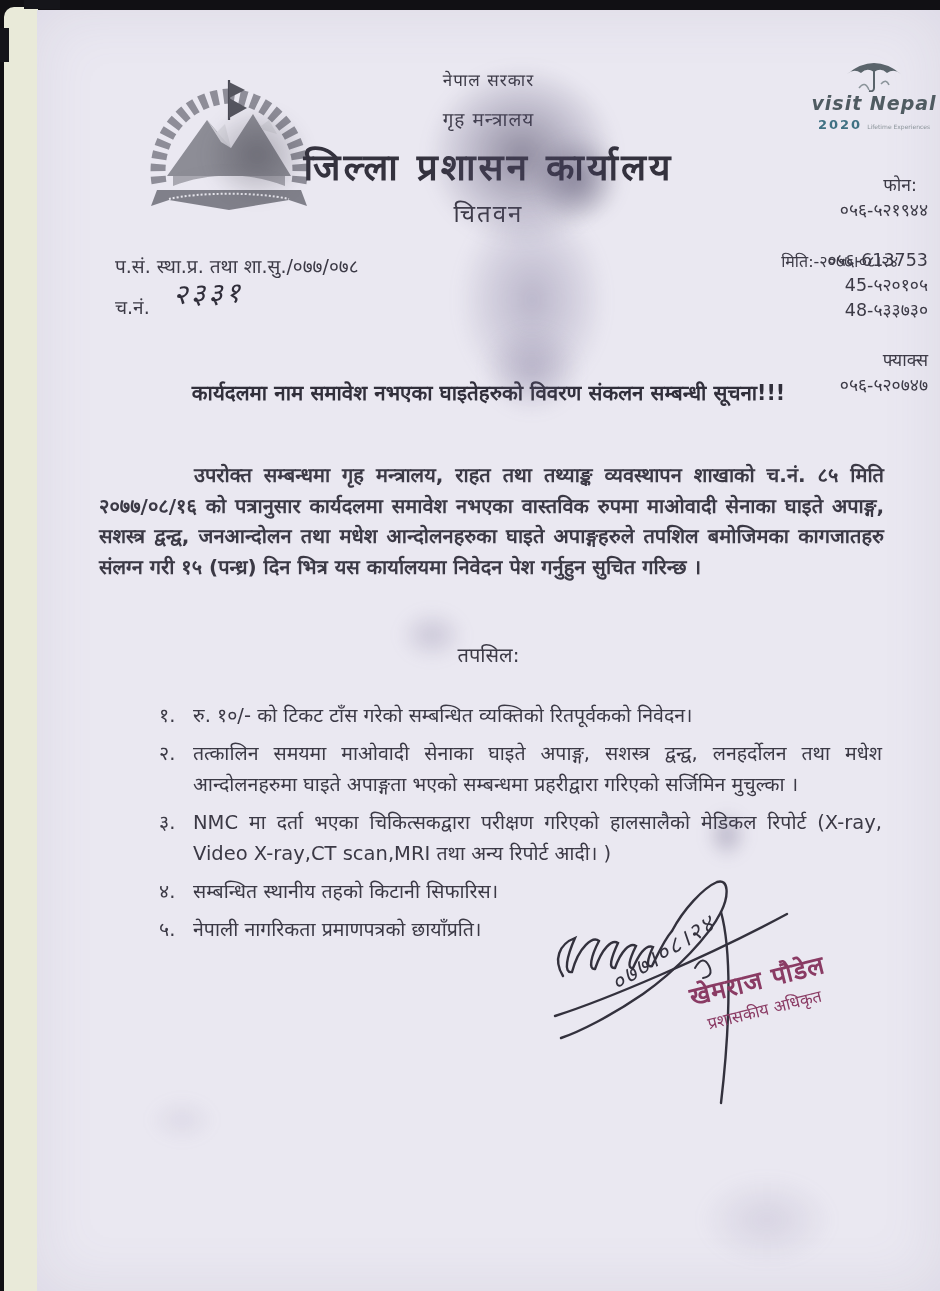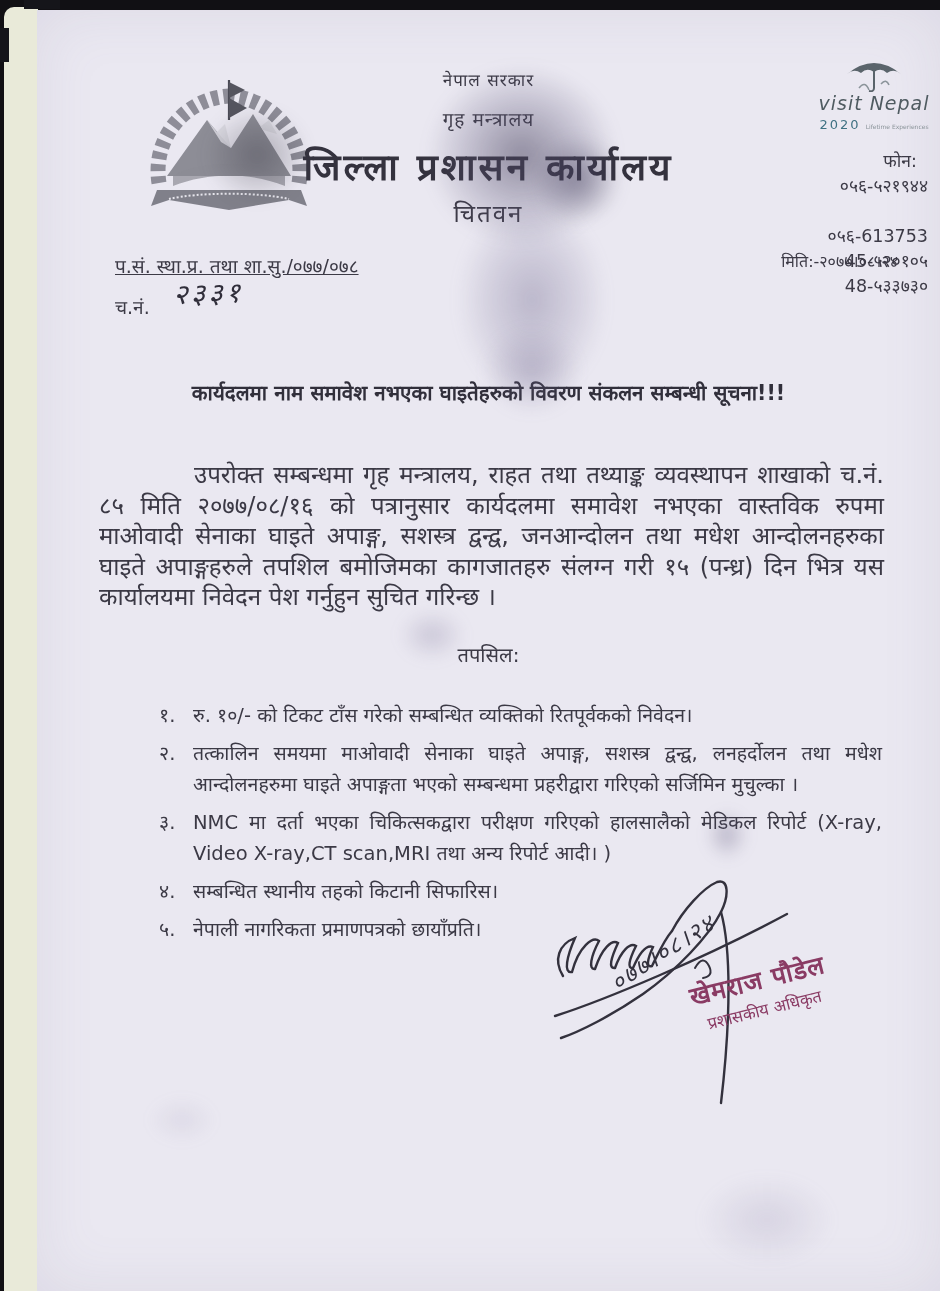--- a/index.html
+++ b/index.html
@@ -24,35 +24,35 @@
   .abs{position:absolute;}
   .ink{color:#3c3a46;}
   
   .gov-line{left:0;width:100%;text-align:center;font-size:17px;letter-spacing:1px;}
   .ministry-line{left:0;width:100%;text-align:center;font-size:19px;letter-spacing:1px;}
   .office-line{left:0;width:100%;text-align:center;font-size:37px;font-weight:bold;letter-spacing:3px;color:#34323e;}
   .district-line{left:0;width:100%;text-align:center;font-size:24px;letter-spacing:2px;}
   
   .vn{left:762px;top:48px;width:150px;height:90px;text-align:center;color:#5e6a70;}
   .vn .umb{display:block;margin:0 auto;}
-  .vn .vn-text{font-size:19px;font-weight:normal;font-style:italic;color:#4f5b61;letter-spacing:1px;}
-  .vn .vn-year{font-size:13px;font-weight:normal;color:#3f7183;letter-spacing:2px;}
+  .vn .vn-text{font-size:19px;font-weight:bold;font-style:italic;color:#4f5b61;letter-spacing:1px;}
+  .vn .vn-year{font-size:13px;font-weight:bold;color:#3f7183;letter-spacing:2px;}
   .vn .vn-tag{font-size:6px;color:#8b949a;}
   
-  .contacts{right:12px;top:114px;text-align:right;font-size:17.5px;line-height:25px;}
+  .contacts{right:12px;top:138px;text-align:right;font-size:17.5px;line-height:25px;}
   .contacts .row{white-space:pre;}
   
-  .refno{left:78px;top:243px;font-size:19px;text-decoration:underline;}
+  .refno{left:78px;top:243px;font-size:19px;}
   .dateline{right:42px;top:240px;font-size:16px;}
   .chalani-label{left:78px;top:284px;font-size:19px;}
   .chalani-num{left:136px;top:263px;font-size:28px;font-style:italic;color:#302e3a;transform:rotate(-2deg);letter-spacing:3px;}
   
   .subject{left:0;width:100%;top:368px;text-align:center;font-size:20.5px;font-weight:bold;color:#312f3b;}
   
-  .body-par{left:62px;right:56px;top:450px;font-size:24px;line-height:30.5px;text-align:justify;text-indent:95px;color:#3b3945;}
+  .body-par{left:62px;right:56px;top:450px;font-size:20px;line-height:30.5px;text-align:justify;text-indent:95px;color:#3b3945;font-weight:bold;}
   .tapasil{left:0;width:100%;top:631px;text-align:center;font-size:20px;}
   
   .list{left:122px;right:58px;top:690px;font-size:19.5px;line-height:31px;color:#3b3945;}
   .list .item{display:flex;margin-bottom:7px;}
   .list .num{flex:0 0 34px;}
   .list .txt{flex:1;text-align:justify;}
   
   .smudge{position:absolute;border-radius:50%;filter:blur(7px);pointer-events:none;}
   .sm1{left:390px;top:55px;width:190px;height:180px;background:radial-gradient(closest-side,rgba(72,66,94,.55),rgba(92,85,120,.25) 60%,transparent);}
   .sm2{left:420px;top:190px;width:150px;height:200px;background:radial-gradient(closest-side,rgba(110,102,140,.38),rgba(120,112,150,.18) 60%,transparent);}
@@ -119,20 +119,24 @@
   </div>
 
   <div class="abs contacts ink">
     <div class="row">
       <span>फोन:</span>&nbsp;&nbsp;
       <span>०५६-५२१९४४</span>
     </div>
     <div class="row">०५६-613753</div>
     <div class="row">45-५२०१०५</div>
     <div class="row">48-५३३७३०</div>
+    <div class="row">
+      <span>फ्याक्स</span>
+      <span>०५६-५२०७४७</span>
+    </div>
   </div>
 
   <div class="abs refno ink">प.सं. स्था.प्र. तथा शा.सु./०७७/०७८</div>
   <div class="abs dateline ink">मिति:-२०७७।०८।२४</div>
   <div class="abs chalani-label ink">च.नं.</div>
   <div class="abs chalani-num">२३३१</div>
 
   <div class="abs subject">कार्यदलमा नाम समावेश नभएका घाइतेहरुको विवरण संकलन सम्बन्धी सूचना!!!</div>
 
   <div class="abs body-par">उपरोक्त सम्बन्धमा गृह मन्त्रालय, राहत तथा तथ्याङ्क व्यवस्थापन शाखाको च.नं. ८५ मिति २०७७/०८/१६ को पत्रानुसार कार्यदलमा समावेश नभएका वास्तविक रुपमा माओवादी सेनाका घाइते अपाङ्ग, सशस्त्र द्वन्द्व, जनआन्दोलन तथा मधेश आन्दोलनहरुका घाइते अपाङ्गहरुले तपशिल बमोजिमका कागजातहरु संलग्न गरी १५ (पन्ध्र) दिन भित्र यस कार्यालयमा निवेदन पेश गर्नुहुन सुचित गरिन्छ ।</div>

